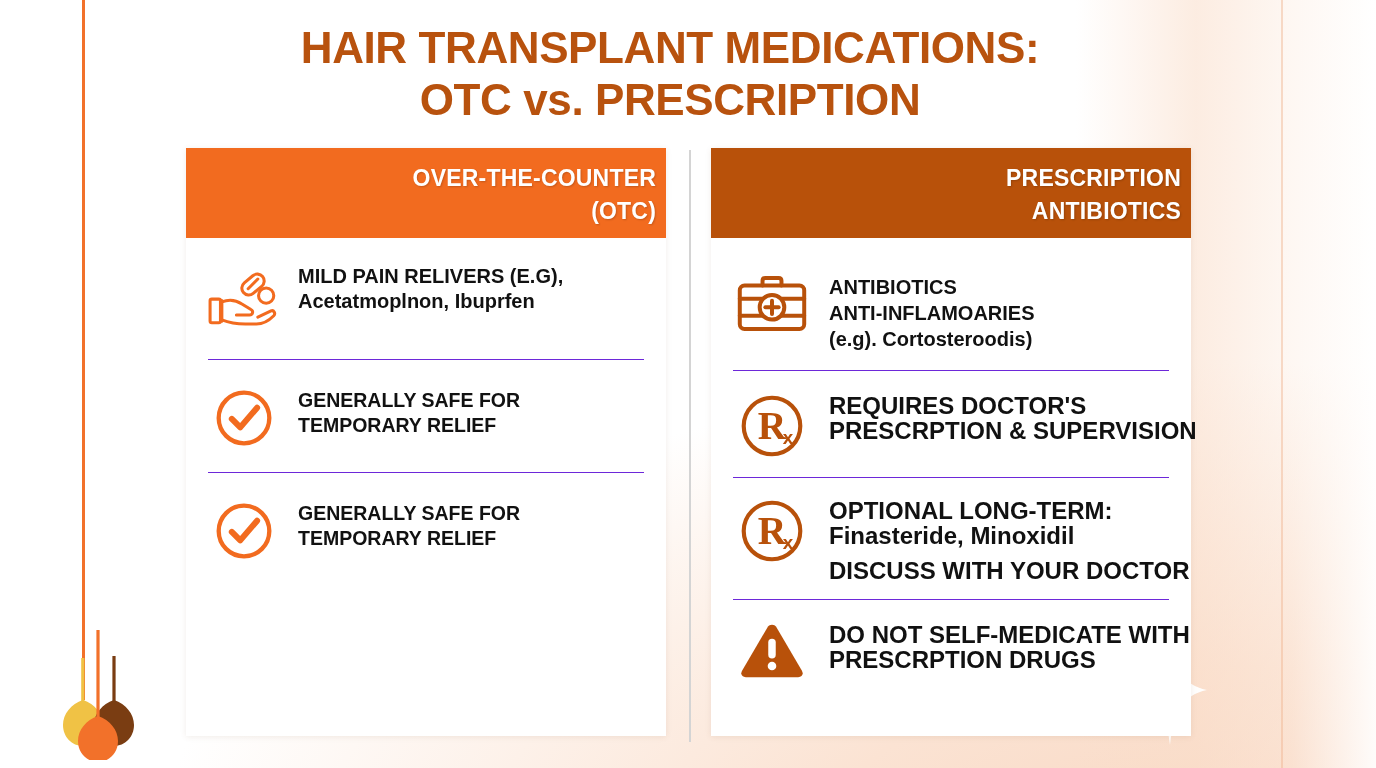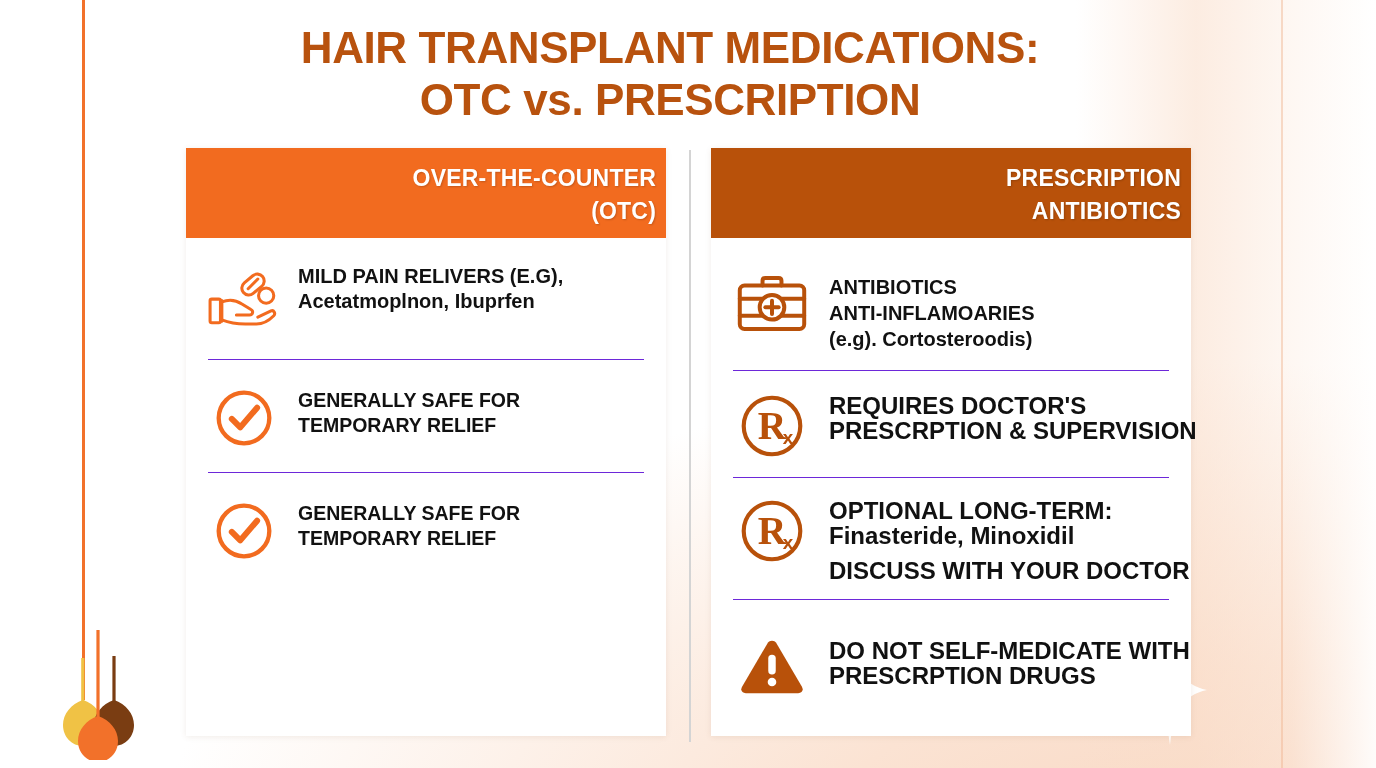--- a/index.html
+++ b/index.html
@@ -182,21 +182,21 @@
   .card.right .row .tline { font-size: 24px; line-height: 25px; }
 
   
   .card.left .row.r1 { padding: 24px 0 22px; }
   .card.left .row.r2 { padding: 26px 0 24px; }
   .card.left .row.r3 { padding: 26px 0 24px; }
 
   .card.right .row.r1 { padding: 34px 0 18px; }
   .card.right .row.r2 { padding: 20px 0 18px; }
   .card.right .row.r3 { padding: 18px 0 16px; }
-  .card.right .row.r4 { padding: 36px 0 18px; }
+  .card.right .row.r4 { padding: 20px 0 18px; }
 
   svg { display: block; }
 </style>
 </head>
 <body>
 
 <div class="bg-root">
   <div class="bg-peach"></div>
   <div class="bg-peach-right"></div>
   <div class="bg-line-faint"></div>

